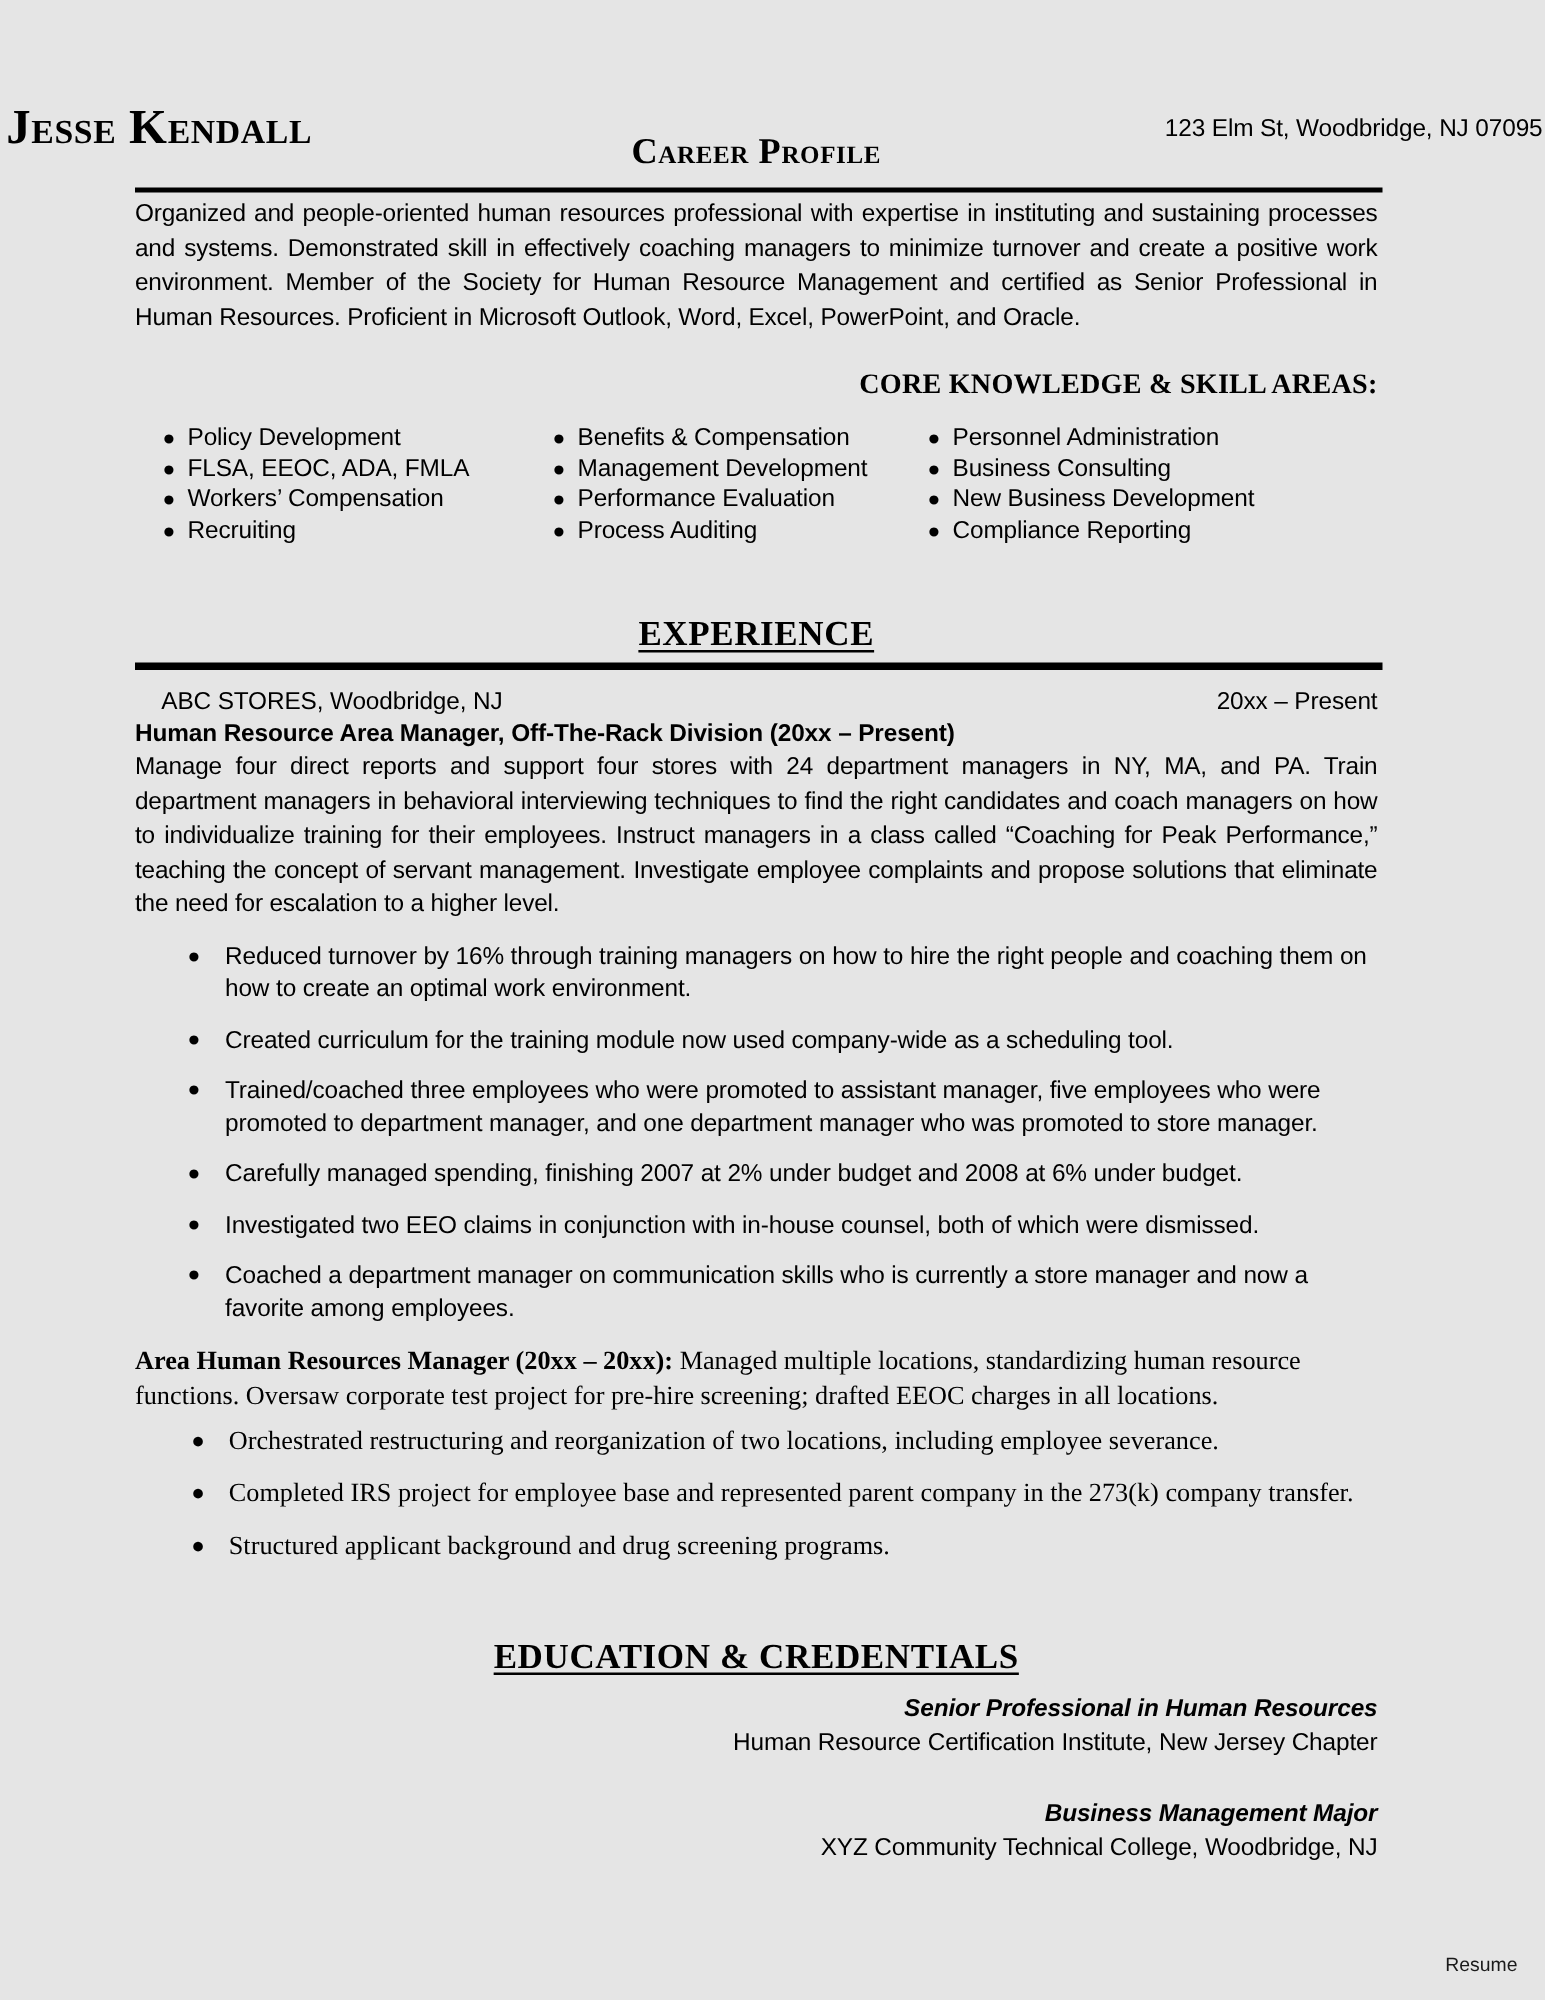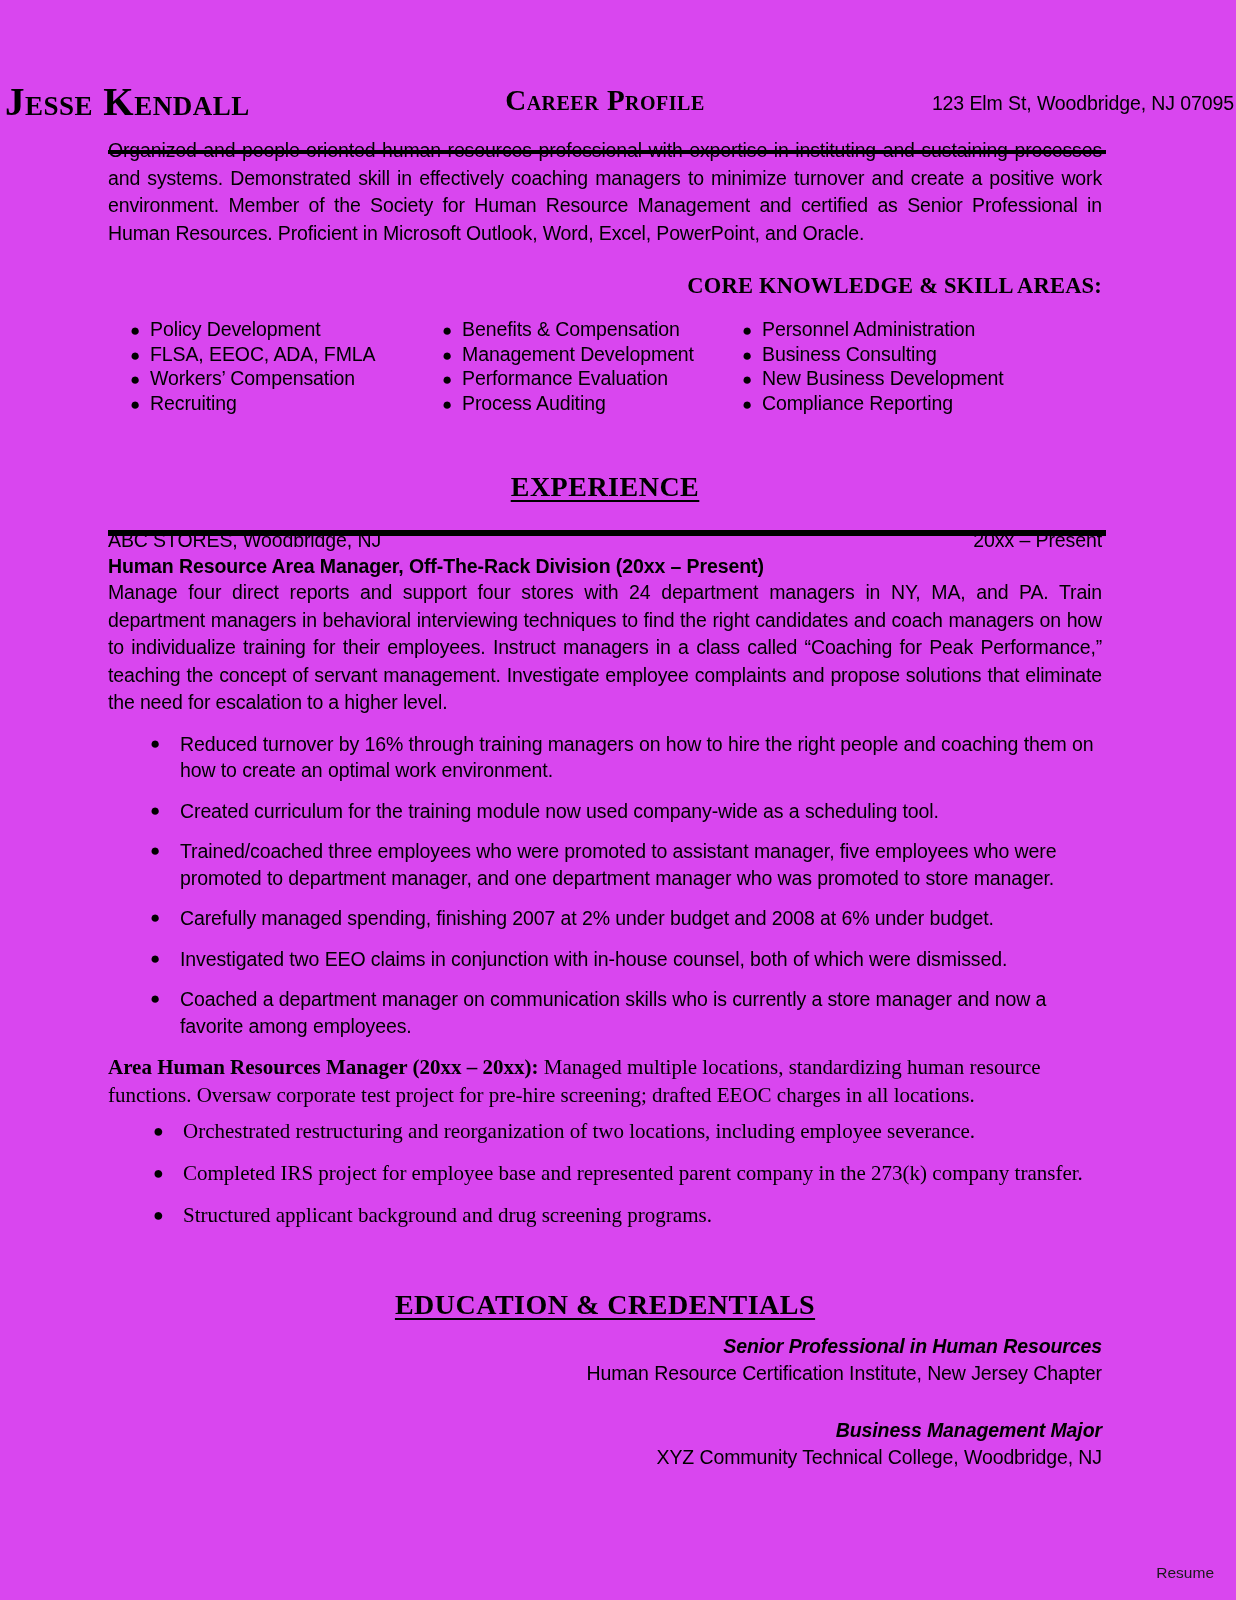--- a/index.html
+++ b/index.html
@@ -16,21 +16,21 @@
     position: relative;
     overflow: hidden;
   }
 
   .page {
     position: absolute;
     left: 0;
     top: 0;
     width: 1236px;
     height: 1600px;
-    background: #d946ef;
+    background: #e5e5e5;
   }
 
   .content {
     position: absolute;
     left: 108px;
     top: 0;
     width: 994px;
   }
   .name {
     position: absolute;
@@ -219,21 +219,21 @@
 <div class="page">
 
   <div class="name">Jesse Kendall</div>
 
   <div class="contact">
     <div>123 Elm St, Woodbridge, NJ 07095</div>
   </div>
 
   <div class="rule-thin"></div>
 
-  <div class="content" style="top:0;position:relative;padding-top:84px;">
+  <div class="content" style="top:0;position:relative;padding-top:105px;">
 
     <div class="sec-title">Career Profile</div>
 
     <p class="profile" style="margin-top:20px;">Organized and people-oriented human resources professional with expertise in instituting and sustaining processes and systems. Demonstrated skill in effectively coaching managers to minimize turnover and create a positive work environment. Member of the Society for Human Resource Management and certified as Senior Professional in Human Resources. Proficient in Microsoft Outlook, Word, Excel, PowerPoint, and Oracle.</p>
 
     <div class="sec-sub" style="margin-top:26px;">CORE KNOWLEDGE &amp; SKILL AREAS:</div>
 
     <div class="skills">
       <div class="skill-col">
         <div class="skill-item">
@@ -288,21 +288,21 @@
             <span class="skill-bullet">●</span>
             <span>Compliance Reporting</span>
           </div>
       </div>
     </div>
 
     <div style="height:56px;"></div>
 
     <div class="sec-title-u">EXPERIENCE</div>
 
-    <div class="job-head" style="margin-top:24px;">
+    <div class="job-head" style="margin-top:24px;margin-left:21px;">
       <span>ABC STORES, Woodbridge, NJ</span>
       <span>20xx – Present</span>
     </div>
 
     <div class="job-title">Human Resource Area Manager, Off-The-Rack Division (20xx – Present)</div>
 
     <p class="job-desc">Manage four direct reports and support four stores with 24 department managers in NY, MA, and PA. Train department managers in behavioral interviewing techniques to find the right candidates and coach managers on how to individualize training for their employees. Instruct managers in a class called “Coaching for Peak Performance,” teaching the concept of servant management. Investigate employee complaints and propose solutions that eliminate the need for escalation to a higher level.</p>
 
     <div class="bullets">
       <div class="bullet-row">

